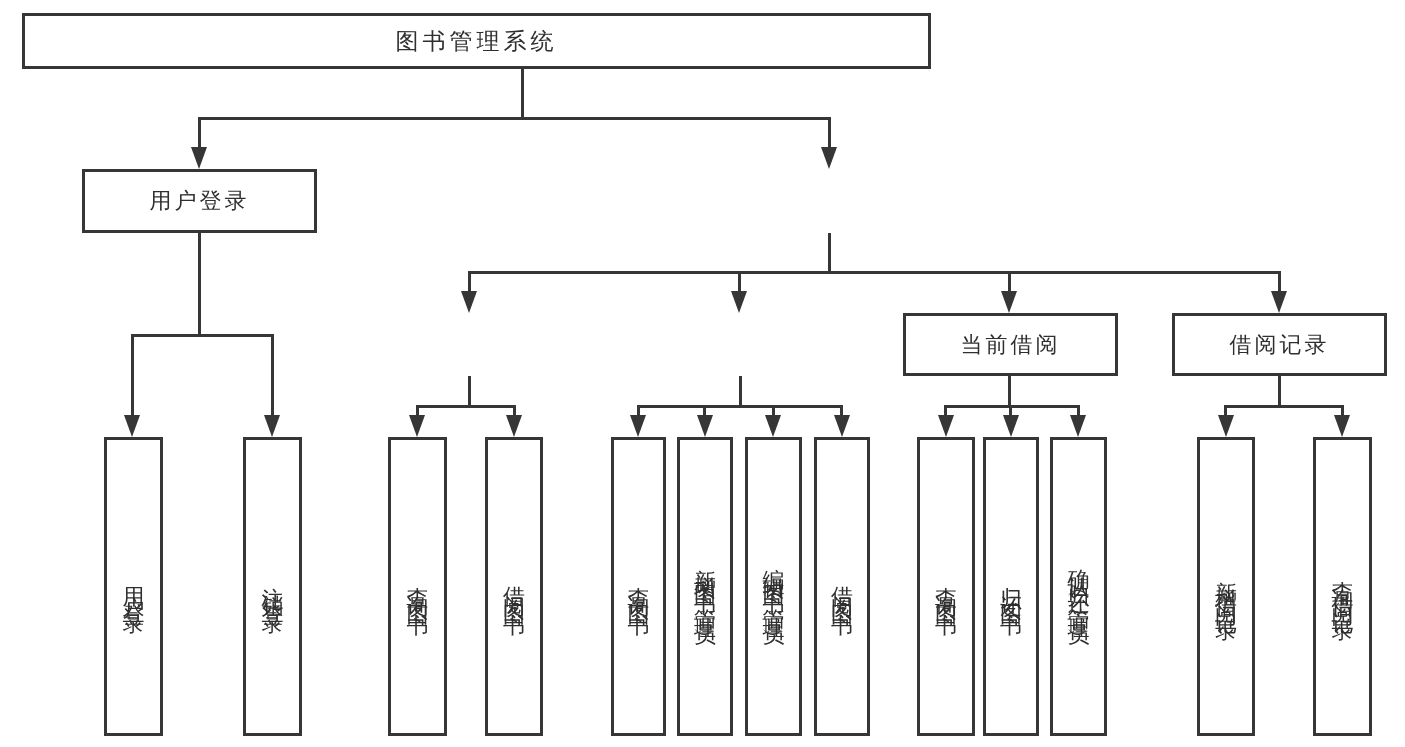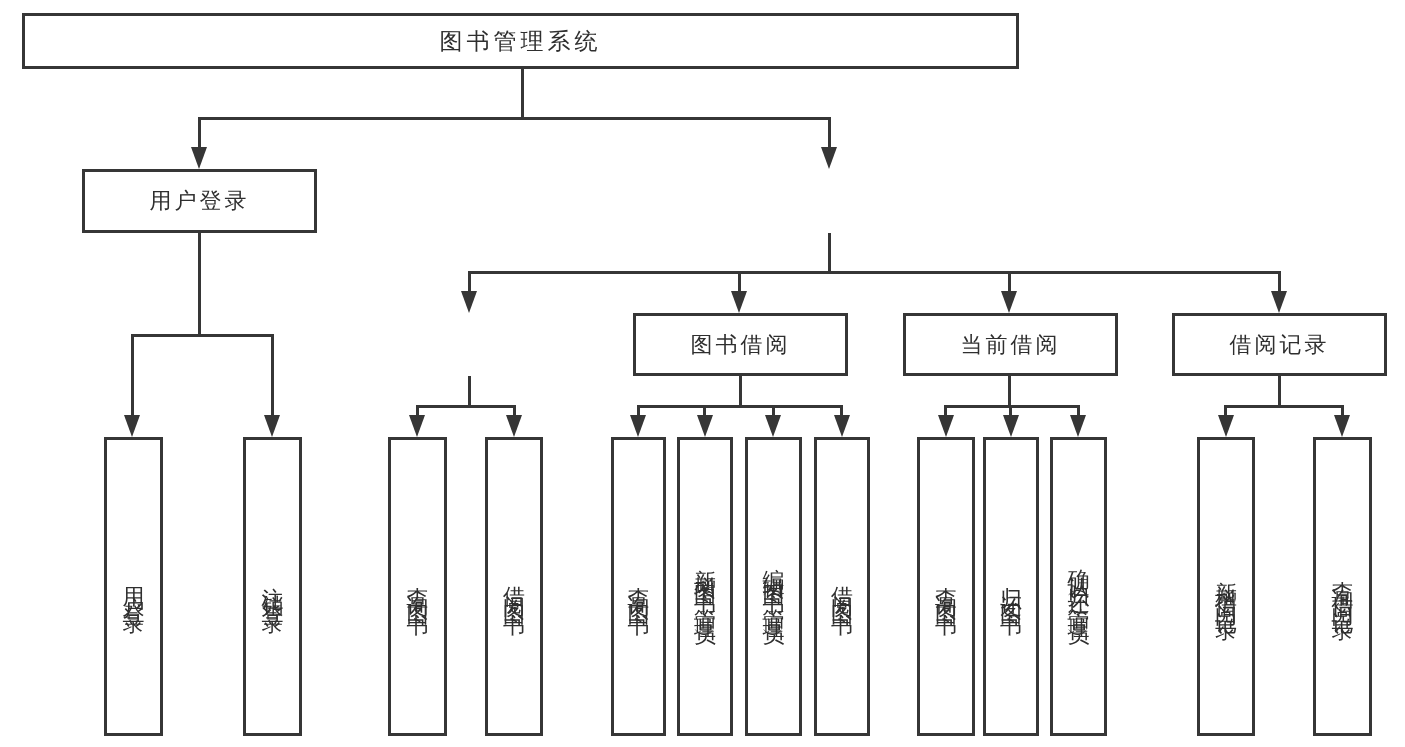--- a/index.html
+++ b/index.html
@@ -33,27 +33,26 @@
   .watermark {
     position:absolute; left:1183px; top:715px; font-size:19px;
     color:#b4bac1; letter-spacing:1px; white-space:nowrap;
   }
 </style>
 </head>
 <body>
 
 <div id="canvas">
 
-  <div class="node root" style="left:22px; top:13px; width:997px; height:56px;">图书管理系统</div>
+  <div class="node root" style="left:22px; top:13px; width:909px; height:56px;">图书管理系统</div>
 
   <div class="node" style="left:82px; top:169px; width:235px; height:64px;">用户登录</div>
 
 
 
-  <div class="node" style="left:633px; top:313px; width:215px; height:63px;">图书借阅</div>
 
   <div class="node" style="left:903px; top:313px; width:215px; height:63px;">当前借阅</div>
 
   <div class="node" style="left:1172px; top:313px; width:215px; height:63px;">借阅记录</div>
 
   <div class="leaf" style="left:104px; width:59px;">
     <span>用户登录</span>
   </div>
   <div class="leaf" style="left:243px; width:59px;">
     <span>注销登录</span>

